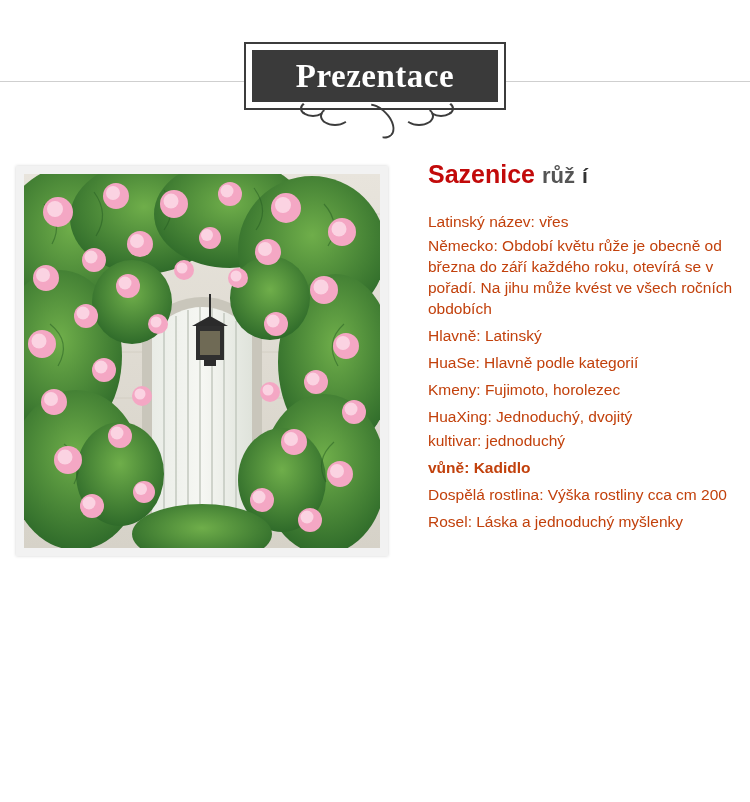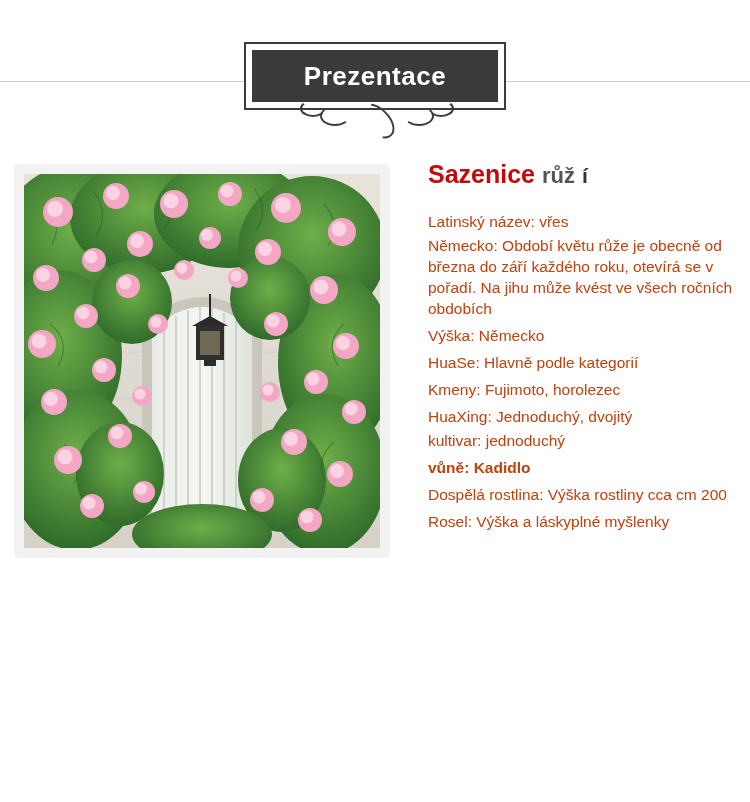--- a/index.html
+++ b/index.html
@@ -56,24 +56,24 @@
     top: 16px;
     width: 246px;
     height: 52px;
     background: #3a3a3a;
     display: flex;
     align-items: center;
     justify-content: center;
   }
   .ribbon-title {
     color: #ffffff;
-    font-size: 26px;
+    font-size: 33px;
     font-weight: bold;
     letter-spacing: 0.5px;
-    font-family: Liberation Sans, sans-serif;
+    font-family: Liberation Serif, serif;
   }
   
   .curl {
     position: absolute;
     border: 2px solid #3c3c3c;
     border-radius: 50%;
     background: transparent;
   }
   .curl-c {
     left: 112px;
@@ -377,22 +377,22 @@
 
   <div class="spec tight">
     <span class="lbl">Latinský název:</span>
     <span>vřes</span>
   </div>
   <div class="spec">
     <span class="lbl">Německo:</span>
     <span>Období květu růže je obecně od března do září každého roku, otevírá se v pořadí. Na jihu může kvést ve všech ročních obdobích</span>
   </div>
   <div class="spec">
-    <span class="lbl">Výška:</span>
-    <span>Německo</span>
+    <span class="lbl">Hlavně:</span>
+    <span>Latinský</span>
   </div>
   <div class="spec">
     <span class="lbl">HuaSe:</span>
     <span>Hlavně podle kategorií</span>
   </div>
   <div class="spec">
     <span class="lbl">Kmeny:</span>
     <span>Fujimoto, horolezec</span>
   </div>
   <div class="spec tight">
@@ -406,15 +406,15 @@
   <div class="spec">
     <b><span class="lbl">vůně:</span>
     <span>Kadidlo</span></b>
   </div>
   <div class="spec">
     <span class="lbl">Dospělá rostlina:</span>
     <span>Výška rostliny cca cm 200</span>
   </div>
   <div class="spec">
     <span class="lbl">Rosel:</span>
-    <span>Výška a láskyplné myšlenky</span>
+    <span>Láska a jednoduchý myšlenky</span>
   </div>
 </div>
 
 </body></html>

